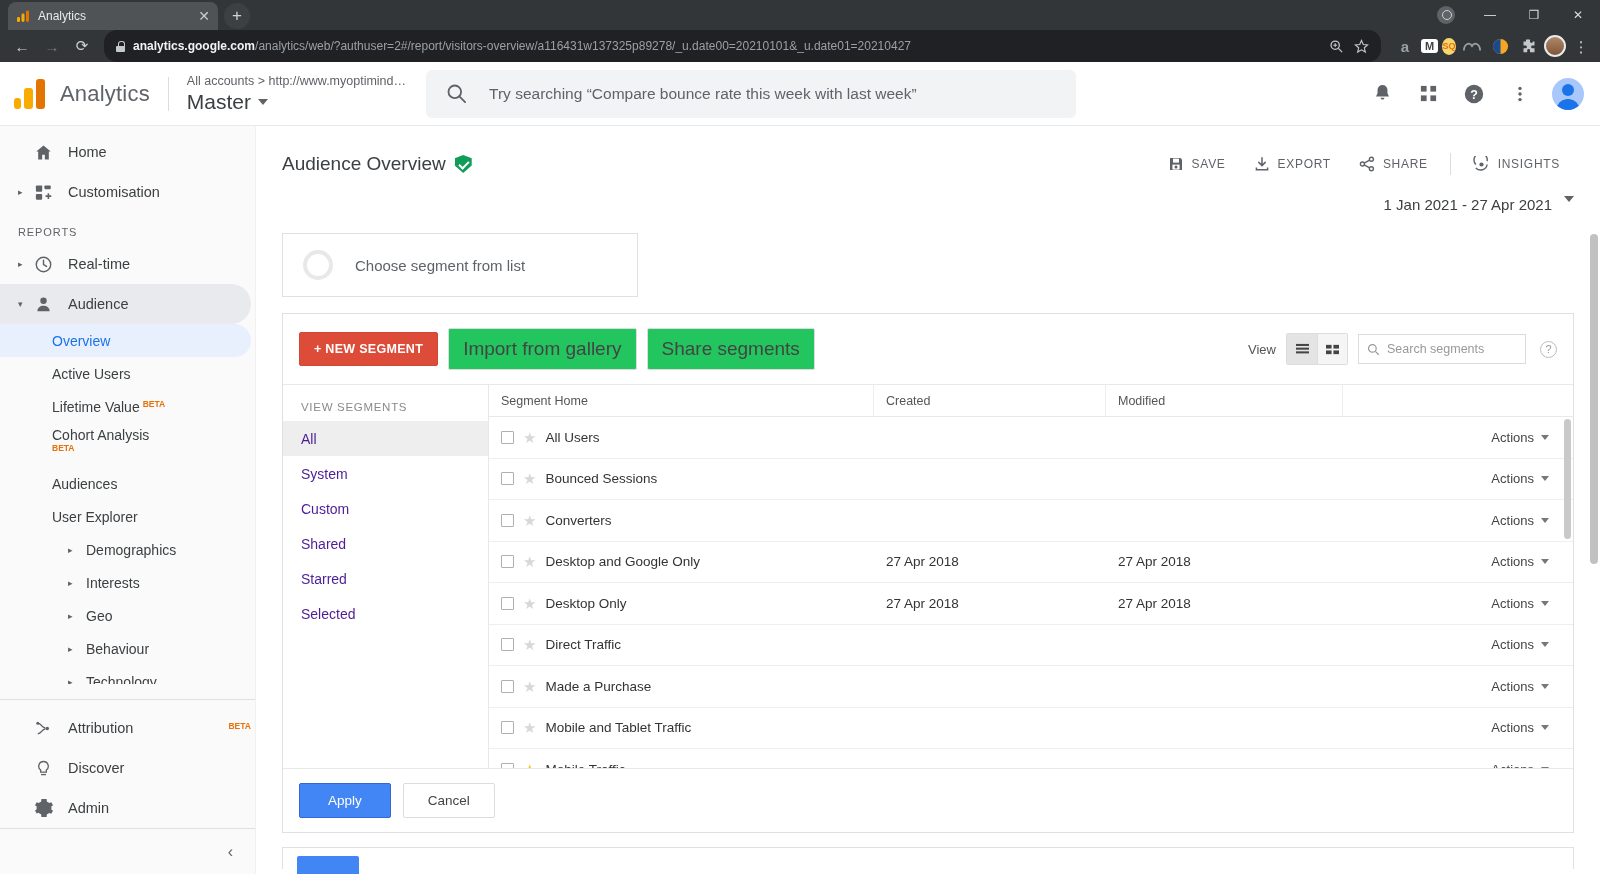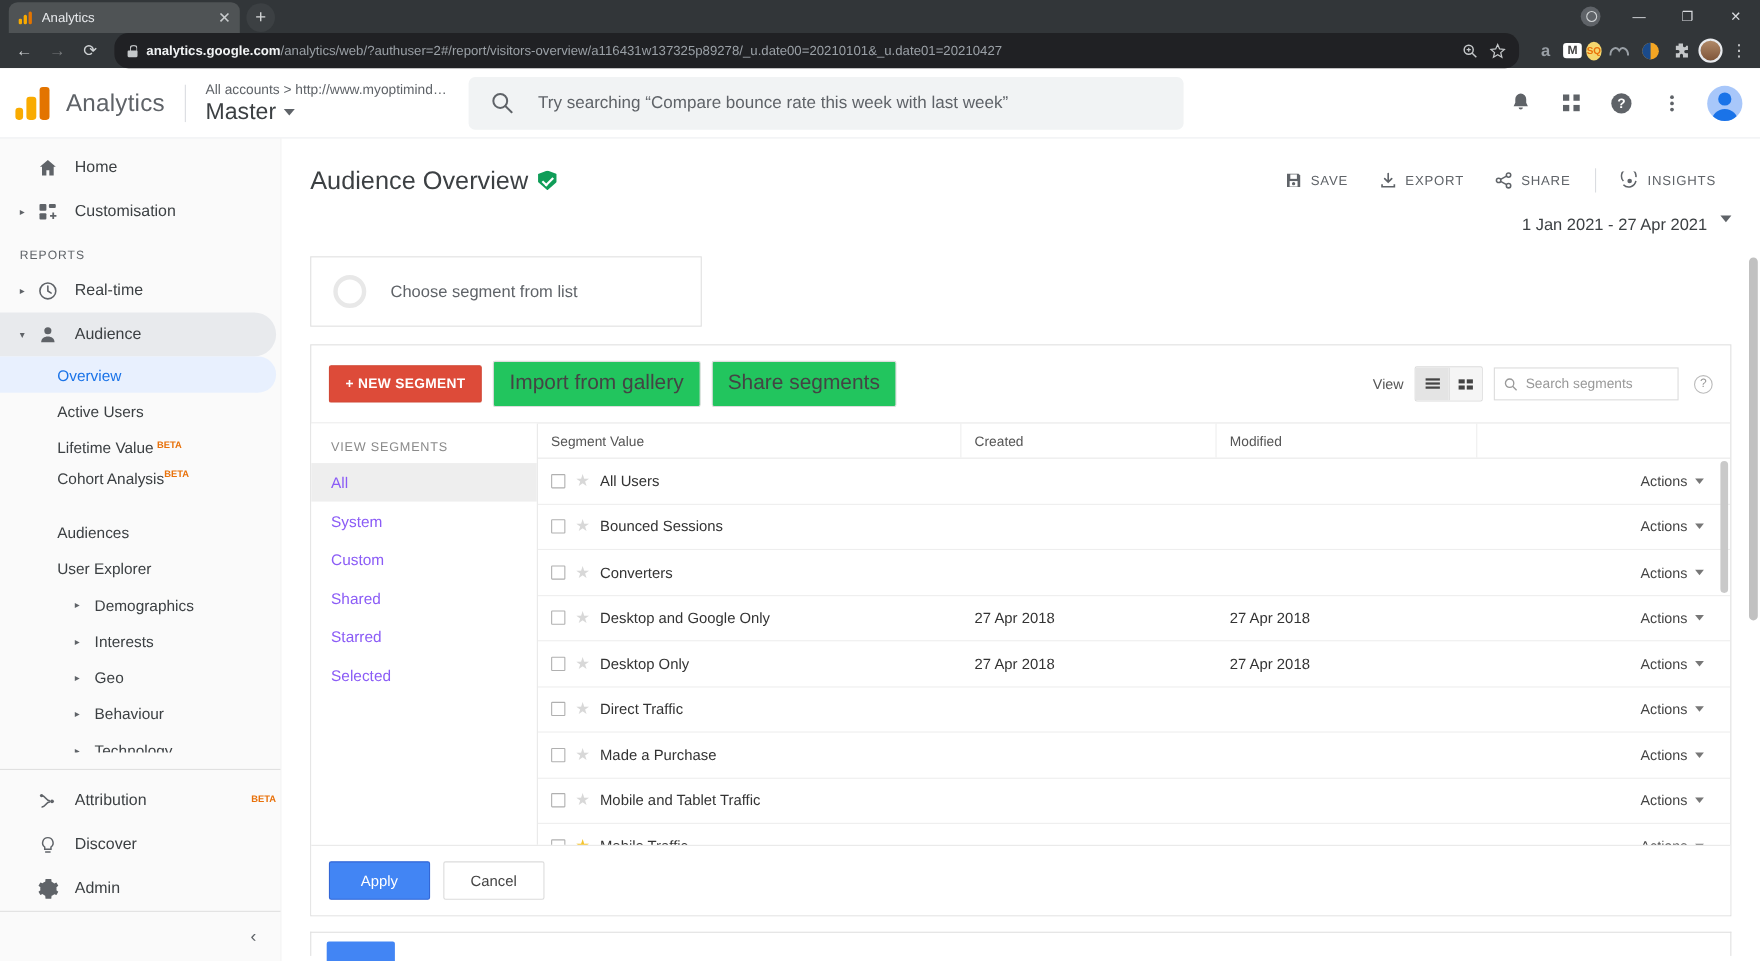--- a/index.html
+++ b/index.html
@@ -104,21 +104,21 @@
   .sub-item.has-arrow { padding-left: 86px; }
   .section-label { font-size: 11px; color: #5f6368; letter-spacing: .9px; padding: 14px 0 6px 18px; font-weight: 500;}
   .sb-hr { height: 1px; background: #e0e0e0; margin: 8px 0; }
   .sb-bottom { position: absolute; bottom: 0; left: 0; right: 0; }
   .collapse-row { height: 46px; display: flex; align-items: center; justify-content: flex-end; padding-right: 22px; color: #5f6368; font-size: 16px; border-top: 1px solid #e0e0e0;}
   .sidebar-scroll { height: calc(100% - 190px); overflow: hidden; }
 
   
   .main { flex: 1; background: #fff; position: relative; overflow: hidden; }
   .main-head { display: flex; align-items: center; padding: 22px 26px 0 26px; }
-  .page-title { font-size: 23px; color: #3c4043; font-weight: 500; display: flex; align-items: center; gap: 9px; }
+  .page-title { font-size: 19px; color: #3c4043; font-weight: 500; display: flex; align-items: center; gap: 9px; }
   .shield { width: 17px; height: 18px; background: #0f9d58; position: relative; display:inline-block;
             clip-path: polygon(50% 0%, 100% 18%, 100% 58%, 50% 100%, 0% 58%, 0% 18%); }
   .shield::after { content:""; position:absolute; left:4px; top:6px; width:8px; height:4px; border-left:2px solid #fff; border-bottom:2px solid #fff; transform: rotate(-45deg); }
   .head-actions { margin-left: auto; display: flex; align-items: center; gap: 0; }
   .act-btn { display: flex; align-items: center; gap: 8px; font-size: 12px; letter-spacing: .7px; color: #5f6368; padding: 0 14px; height: 32px; cursor: pointer;}
   .act-sep { width: 1px; height: 22px; background: #dadce0; margin: 0 8px; }
 
   .date-row { display: flex; justify-content: flex-end; padding: 16px 26px 0 0; }
   .date-sel { display: flex; align-items: flex-start; gap: 12px; font-size: 15px; color: #3c4043; cursor: pointer;}
 
@@ -149,21 +149,21 @@
   .vt-btn + .vt-btn { border-left: 1px solid #dcdcdc; }
   .search-seg {
     width: 168px; height: 30px; border: 1px solid #dcdcdc; display: flex; align-items: center;
     padding: 0 8px; gap: 7px; font-size: 12.5px; color: #999; background:#fff;
   }
   .help-q { width: 17px; height: 17px; border-radius: 50%; border: 1.5px solid #bbb; color:#999; font-size: 11px; display:flex; align-items:center; justify-content:center; margin-left:4px;}
 
   .seg-body { flex: 1; display: flex; border-top: 1px solid #e8e8e8; min-height: 0; }
   .seg-filters { width: 206px; flex: 0 0 206px; border-right: 1px solid #e8e8e8; padding-top: 10px; background:#fff;}
   .vs-label { font-size: 11.5px; color: #8a8a8a; letter-spacing: .7px; padding: 6px 0 8px 18px; }
-  .filter-item { height: 35px; display: flex; align-items: center; padding-left: 18px; font-size: 14px; color: #8b5cf6; cursor: pointer; }
+  .filter-item { height: 35px; display: flex; align-items: center; padding-left: 18px; font-size: 14px; color: #4c1d95; cursor: pointer; }
   .filter-item.active { background: #eeeeee; }
 
   .seg-table { flex: 1; display: flex; flex-direction: column; min-width: 0; position: relative; }
   .tbl-head { display: flex; height: 32px; align-items: center; border-bottom: 1px solid #e8e8e8; font-size: 12.5px; color: #555; }
   .th { padding-left: 12px; }
   .th-name { flex: 0 0 385px; border-right: 1px solid #eee; align-self: stretch; display:flex; align-items:center;}
   .th-created { flex: 0 0 232px; border-right: 1px solid #eee; align-self: stretch; display:flex; align-items:center;}
   .th-modified { flex: 0 0 237px; border-right: 1px solid #eee; align-self: stretch; display:flex; align-items:center;}
   .th-actions { flex: 1; }
   .tbl-scroll { flex: 1; overflow: hidden; position: relative; }
@@ -382,21 +382,21 @@
       <div class="sub-item active">
         <span>Overview</span>
       </div>
       <div class="sub-item">
         <span>Active Users</span>
       </div>
       <div class="sub-item">
         <span>Lifetime Value</span>
         <span class="beta">BETA</span>
       </div>
-      <div class="sub-item" style="height:44px;align-items:flex-start;padding-top:4px;line-height:17px;">
+      <div class="sub-item" style="height:44px;align-items:flex-start;padding-top:4px;flex-direction:column;line-height:17px;">
         <span>Cohort Analysis</span>
         <span class="beta" style="top:0;margin-left:0;">BETA</span>
       </div>
       <div class="sub-item">
         <span>Audiences</span>
       </div>
       <div class="sub-item">
         <span>User Explorer</span>
       </div>
       <div class="sub-item has-arrow">
@@ -577,21 +577,21 @@
           <div class="filter-item active">All</div>
           <div class="filter-item">System</div>
           <div class="filter-item">Custom</div>
           <div class="filter-item">Shared</div>
           <div class="filter-item">Starred</div>
           <div class="filter-item">Selected</div>
         </div>
 
         <div class="seg-table">
           <div class="tbl-head">
-            <div class="th th-name">Segment Value</div>
+            <div class="th th-name">Segment Home</div>
             <div class="th th-created">Created</div>
             <div class="th th-modified">Modified</div>
             <div class="th th-actions"></div>
           </div>
 
           <div class="tbl-scroll">
             <div class="v-scrollbar"></div>
 
             <div class="trow">
               <div class="td-name">

